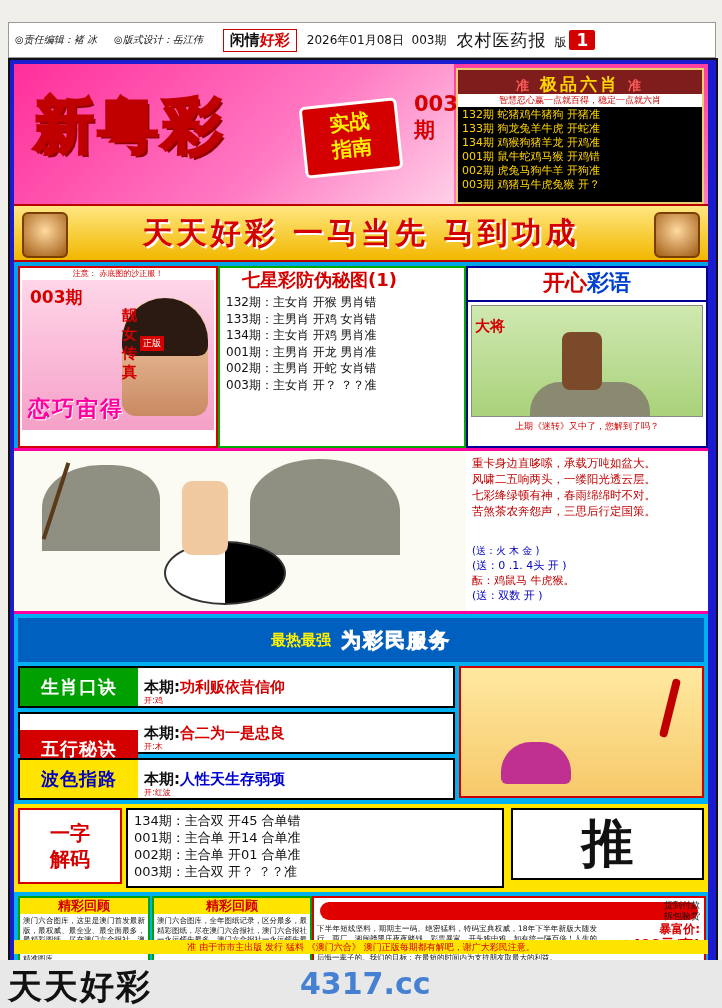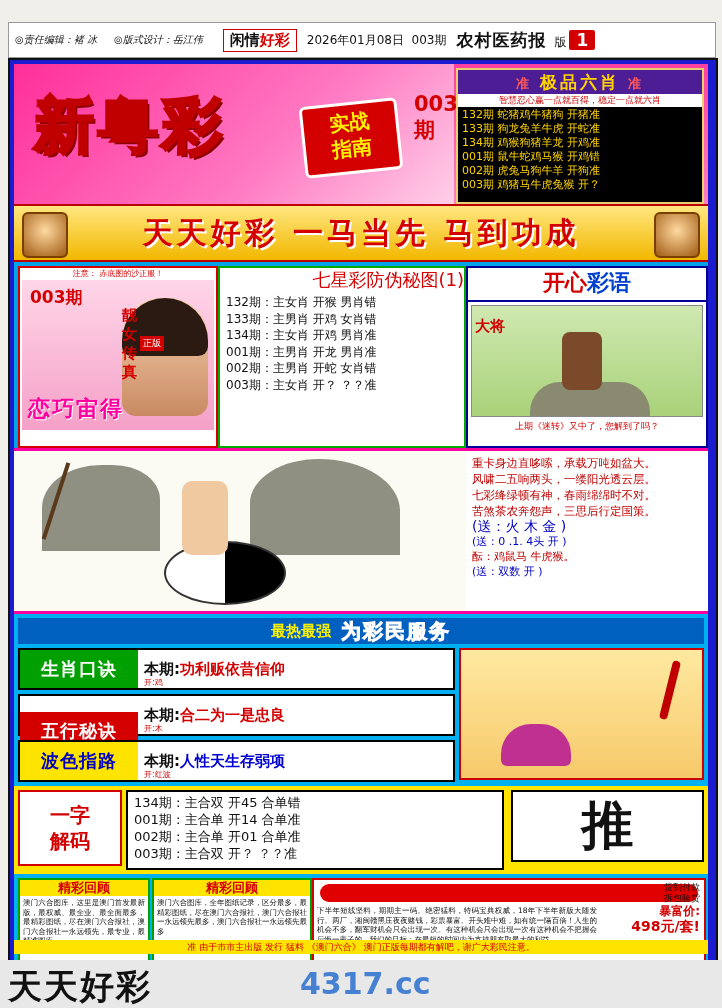--- a/index.html
+++ b/index.html
@@ -7,36 +7,36 @@
   .page{position:relative;width:722px;height:1008px;background:#f0efe9;overflow:hidden;}
 
   
   .topbar{position:absolute;left:8px;top:22px;width:706px;height:34px;background:#ffffff;border:1px solid #999;display:flex;align-items:center;}
   .tb-left{font-size:10px;color:#111;padding-left:6px;letter-spacing:0px;white-space:nowrap;font-style:italic;}
   .tb-left span{margin-right:14px;}
   .tb-badge{margin-left:6px;background:#ffffff;border:1px solid #c00;padding:1px 6px;font-size:15px;font-weight:bold;color:#d40000;}
   .tb-badge .b2{color:#d40000;}
   .tb-badge .b1{color:#111;}
   .tb-date{font-size:12px;color:#111;margin-left:10px;white-space:nowrap;}
-  .tb-paper{margin-left:10px;font-size:17px;font-weight:bold;color:#111;letter-spacing:1px;}
+  .tb-paper{margin-left:10px;font-size:17px;font-weight:normal;color:#111;letter-spacing:1px;}
   .tb-ban{margin-left:8px;font-size:12px;color:#111;}
   .tb-num{display:inline-block;background:#d40000;color:#fff;font-size:17px;font-weight:bold;padding:0 7px;margin-left:3px;border-radius:2px;}
 
   
   .frame{position:absolute;left:8px;top:58px;width:706px;height:900px;background:#1b1bd0;border:2px solid #111;}
   .inner{position:absolute;left:4px;top:4px;width:694px;height:890px;background:#ffffff;}
 
   
   .hdr{position:relative;height:140px;background:linear-gradient(#ff3fa0,#ff7fc0);}
   .hdr-left{position:absolute;left:0;top:0;width:440px;height:140px;background:linear-gradient(135deg,#ff2e9a,#ff79c2 60%,#ffd0e8);}
   .logo{position:absolute;left:20px;top:22px;font-size:60px;font-weight:bold;color:#fff200;-webkit-text-stroke:3px #c00000;letter-spacing:4px;font-family:"DejaVu Sans","Liberation Sans",sans-serif;text-shadow:3px 3px 0 #8b0000;}
   .logo-seal{position:absolute;left:288px;top:38px;width:92px;height:62px;background:#d40000;border:3px solid #fff;border-radius:6px;color:#fff200;font-size:20px;font-weight:bold;line-height:26px;text-align:center;padding-top:4px;transform:rotate(-6deg);}
   .issue-red{position:absolute;left:400px;top:28px;font-size:21px;font-weight:bold;color:#d40000;}
   .hdr-right{position:absolute;right:4px;top:4px;width:244px;height:132px;background:#000;border:2px solid #e8d070;}
-  .hr-title{height:24px;background:#4c1d95;color:#ffd400;font-size:17px;font-weight:bold;text-align:center;line-height:24px;letter-spacing:3px;}
+  .hr-title{height:24px;background:#7f1d1d;color:#ffd400;font-size:17px;font-weight:bold;text-align:center;line-height:29px;letter-spacing:3px;}
   .hr-title .side{color:#ff5a5a;font-size:13px;margin:0 8px;}
   .hr-sub{background:#ffffff;color:#c00;font-size:9px;text-align:center;line-height:13px;height:13px;}
   .hr-list{padding:1px 4px;}
   .hr-row{font-size:11px;color:#ffd400;line-height:14px;white-space:nowrap;}
 
   
   .gold{position:relative;height:54px;background:linear-gradient(#ffe680,#f2b800);border-top:2px solid #b00;border-bottom:2px solid #b00;}
   .gold-txt{position:absolute;left:60px;right:60px;top:6px;text-align:center;font-size:30px;font-weight:bold;color:#d40000;letter-spacing:4px;line-height:42px;text-shadow:2px 2px 0 #fff;}
   .budda{position:absolute;top:6px;width:42px;height:42px;background:radial-gradient(circle at 50% 40%,#ffd9a0,#a05a12);border:2px solid #7a3f00;border-radius:6px;}
   .budda.l{left:8px;} .budda.r{right:8px;}
@@ -47,21 +47,21 @@
   .ml-note{font-size:8px;color:#d40000;text-align:center;line-height:11px;}
   .ml-photo{position:relative;margin:1px 2px;height:150px;background:linear-gradient(#ffd6e8,#f5a0c8);overflow:hidden;}
   .ml-issue{position:absolute;left:8px;top:6px;font-size:17px;font-weight:bold;color:#d40000;}
   .ml-girl{position:absolute;right:6px;top:18px;width:86px;height:118px;background:linear-gradient(#f6d3b0,#c98a62);border-radius:40px 40px 14px 14px;}
   .ml-hair{position:absolute;right:6px;top:18px;width:86px;height:58px;background:#2b1a12;border-radius:44px 44px 10px 10px;}
   .ml-vert{position:absolute;left:100px;top:26px;width:20px;font-size:15px;color:#d40000;font-weight:bold;line-height:19px;}
   .ml-tag{position:absolute;left:118px;top:56px;font-size:9px;color:#fff;background:#d40000;padding:1px 3px;}
   .ml-bot{position:absolute;left:6px;bottom:6px;font-size:22px;font-weight:bold;color:#ff00a0;letter-spacing:2px;text-shadow:1px 1px 0 #fff;}
 
   .m-center{position:absolute;left:204px;top:4px;width:244px;height:178px;background:#fff;border:2px solid #0a0;}
-  .mc-title{text-align:right;font-size:18px;font-weight:normal;color:#d40000;line-height:24px;}
+  .mc-title{text-align:left;font-size:18px;font-weight:bold;color:#d40000;line-height:24px;margin-left:22px;}
   .mc-list{padding:2px 6px;}
   .mc-row{font-size:12px;color:#111;line-height:16.5px;white-space:nowrap;}
 
   .m-right{position:absolute;left:452px;top:4px;width:238px;height:178px;background:#ffffff;border:2px solid #009;}
   .mr-bar{height:32px;background:#ffffff;border-bottom:2px solid #009;text-align:center;}
   .mr-bar span{font-size:22px;font-weight:bold;}
   .mr-b1{color:#d40000;} .mr-b2{color:#0040d0;}
   .mr-pic{position:relative;margin:3px;height:110px;background:linear-gradient(#cfe8b0,#a9d27a);border:1px solid #888;overflow:hidden;}
   .mr-vert{position:absolute;left:3px;top:6px;font-size:15px;font-weight:bold;color:#d40000;line-height:28px;}
   .mr-man{position:absolute;left:90px;top:26px;width:40px;height:58px;background:#7a4a2a;border-radius:8px;}
@@ -73,21 +73,21 @@
   .ba-left{position:absolute;left:0;top:0;width:452px;height:100%;background:#fbfbf4;overflow:hidden;}
   .rockA{position:absolute;left:28px;top:14px;width:118px;height:86px;background:#8f8f82;border-radius:50% 40% 0 0;}
   .rockB{position:absolute;left:236px;top:8px;width:150px;height:96px;background:#8f8f82;border-radius:46% 54% 0 0;}
   .yin{position:absolute;left:150px;bottom:6px;width:118px;height:60px;border-radius:50%;background:linear-gradient(90deg,#fff 50%,#000 50%);border:2px solid #333;}
   .figure{position:absolute;left:168px;top:30px;width:46px;height:74px;background:#f0c9a0;border-radius:10px;}
   .ba-right{position:absolute;left:452px;top:0;width:242px;height:100%;background:#fff;}
   .pole{position:absolute;left:40px;top:10px;width:4px;height:80px;background:#5a3a1a;transform:rotate(18deg);}
 
   
   .svc{position:relative;background:#00b0f0;padding:4px;}
-  .svc-title{height:26px;display:flex;align-items:center;justify-content:center;background:#0060c0;}
+  .svc-title{height:44px;display:flex;align-items:center;justify-content:center;background:#0060c0;}
   .svc-title .s1{color:#fff200;font-size:15px;font-weight:bold;margin-right:10px;}
   .svc-title .s2{color:#ff2e9a;font-size:20px;font-weight:bold;letter-spacing:2px;-webkit-text-stroke:1px #fff;}
   .svc-body{display:flex;}
   .svc-left{width:440px;}
   .svc-right{width:246px;margin-left:4px;}
   .row{position:relative;margin-top:4px;height:38px;background:#fff;border:2px solid #000;display:flex;align-items:center;}
   .row .lab{width:118px;height:100%;display:flex;align-items:center;justify-content:center;font-size:18px;font-weight:bold;color:#fff;letter-spacing:1px;}
   .lab.g{background:#00a000;}
   .lab.r{background:#d40000;margin-top:32px;}
   .lab.y{background:#ffe400;color:#0000c0;}
@@ -230,21 +230,21 @@
           <div class="yin"></div>
           <div class="figure"></div>
           <div class="pole"></div>
         </div>
         <div class="ba-right">
           <div style="padding:4px 6px;">
             <div style="font-size:11.5px;line-height:16px;color:#c00000;">重卡身边直哆嗦，承载万吨如盆大。</div>
             <div style="font-size:11.5px;line-height:16px;color:#c00000;">风啸二五响两头，一缕阳光透云层。</div>
             <div style="font-size:11.5px;line-height:16px;color:#c00000;">七彩绛绿顿有神，春雨绵绵时不对。</div>
             <div style="font-size:11.5px;line-height:16px;color:#c00000;">苦煞茶农奔怨声，三思后行定国策。</div>
-            <div style="font-size:14px;line-height:15px;color:#0000c0;">(送：火 木 金 )</div>
+            <div style="font-size:10px;line-height:15px;color:#0000c0;margin-top:24px;">(送：火 木 金 )</div>
             <div style="font-size:11px;line-height:15px;color:#0000c0;">(送：0 .1. 4头 开 )</div>
             <div style="font-size:11px;line-height:15px;color:#c00000;">酝：鸡鼠马 牛虎猴。</div>
             <div style="font-size:11px;line-height:15px;color:#0000c0;">(送：双数 开 )</div>
           </div>
         </div>
       </div>
 
       <div class="svc">
         <div class="svc-title">
           <span class="s1">最热最强</span>

